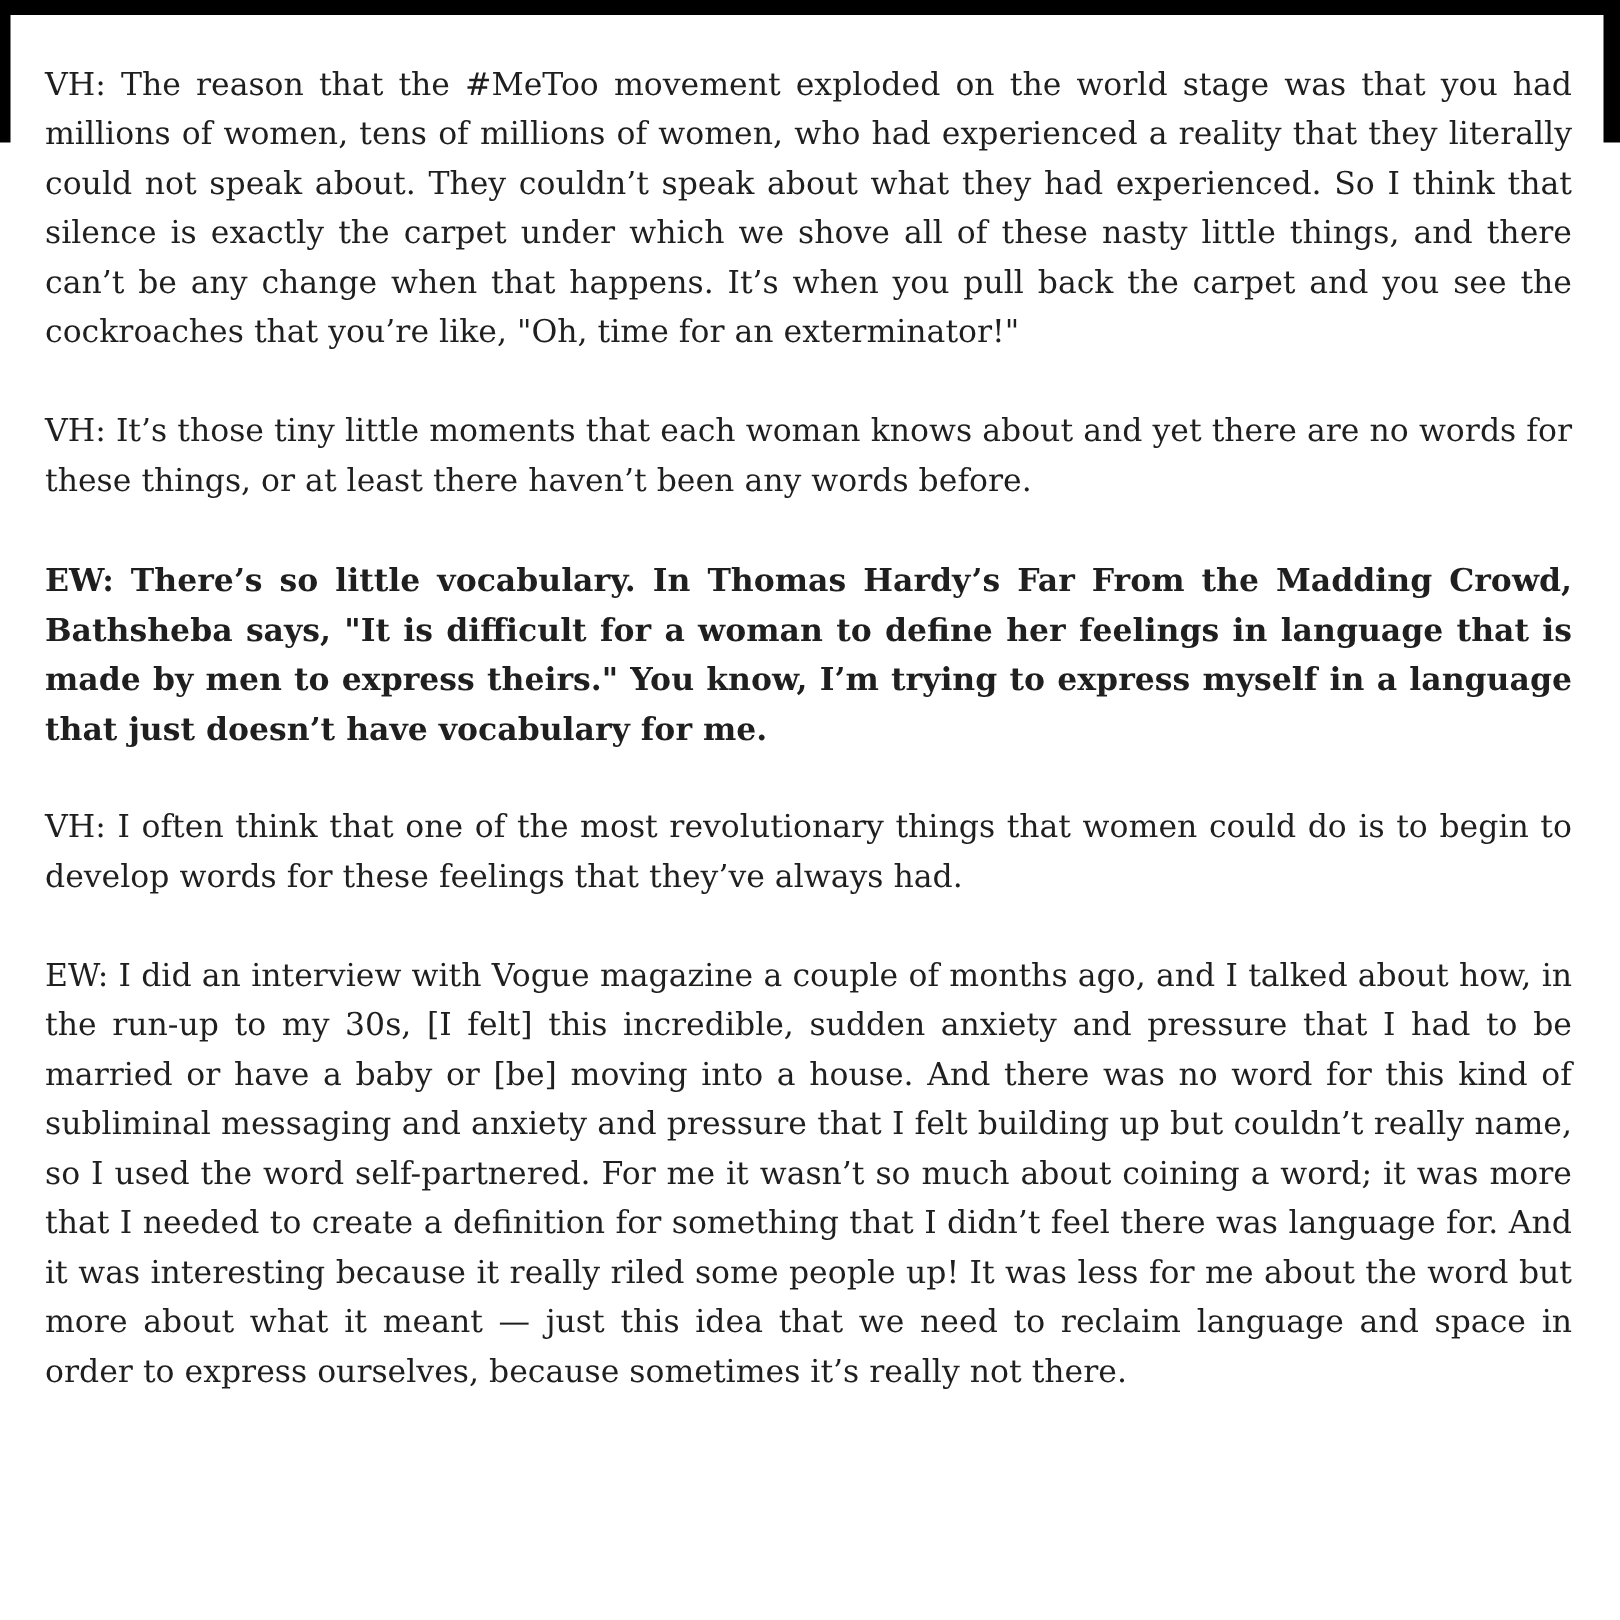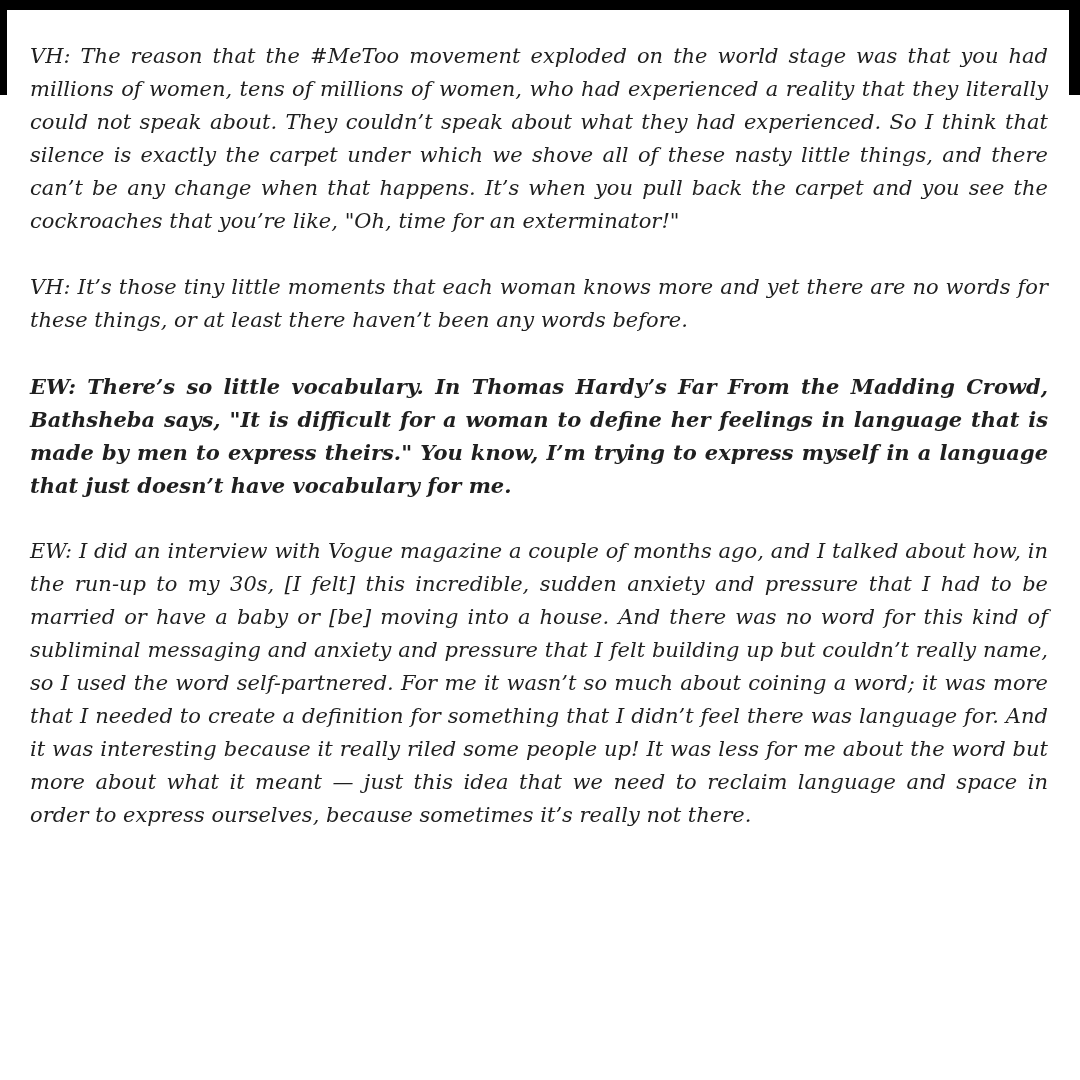--- a/index.html
+++ b/index.html
@@ -38,40 +38,40 @@
     right: 32px;
     color: #1f1f1f;
     font-size: 21px;
     line-height: 33px;
     text-align: justify;
     text-justify: inter-word;
   }
   .content p {
     margin: 0 0 33px 0;
     padding: 0;
-    font-style: italic;
   }
   .content p.emph {
     font-weight: bold;
   }
 </style>
 </head>
 <body>
 
 <div class="page">
 
   <div class="bar bar-top"></div>
   <div class="bar bar-left"></div>
   <div class="bar bar-right"></div>
 
   <div class="content">
     <p>VH: The reason that the #MeToo movement exploded on the world stage was that you had millions of women, tens of millions of women, who had experienced a reality that they literally could not speak about. They couldn’t speak about what they had experienced. So I think that silence is exactly the carpet under which we shove all of these nasty little things, and there can’t be any change when that happens. It’s when you pull back the carpet and you see the cockroaches that you’re like, "Oh, time for an exterminator!"</p>
 
 
-    <p>VH: It’s those tiny little moments that each woman knows more and yet there are no words for these things, or at least there haven’t been any words before.</p>
+    <p>VH: It’s those tiny little moments that each woman knows about and yet there are no words for these things, or at least there haven’t been any words before.</p>
 
     <p class="emph">EW: There’s so little vocabulary. In Thomas Hardy’s Far From the Madding Crowd, Bathsheba says, "It is difficult for a woman to define her feelings in language that is made by men to express theirs." You know, I’m trying to express myself in a language that just doesn’t have vocabulary for me.</p>
 
+    <p>VH: I often think that one of the most revolutionary things that women could do is to begin to develop words for these feelings that they’ve always had.</p>
 
     <p>EW: I did an interview with Vogue magazine a couple of months ago, and I talked about how, in the run-up to my 30s, [I felt] this incredible, sudden anxiety and pressure that I had to be married or have a baby or [be] moving into a house. And there was no word for this kind of subliminal messaging and anxiety and pressure that I felt building up but couldn’t really name, so I used the word self-partnered. For me it wasn’t so much about coining a word; it was more that I needed to create a definition for something that I didn’t feel there was language for. And it was interesting because it really riled some people up! It was less for me about the word but more about what it meant — just this idea that we need to reclaim language and space in order to express ourselves, because sometimes it’s really not there.</p>
   </div>
 
 </div>
 
 </body></html>

